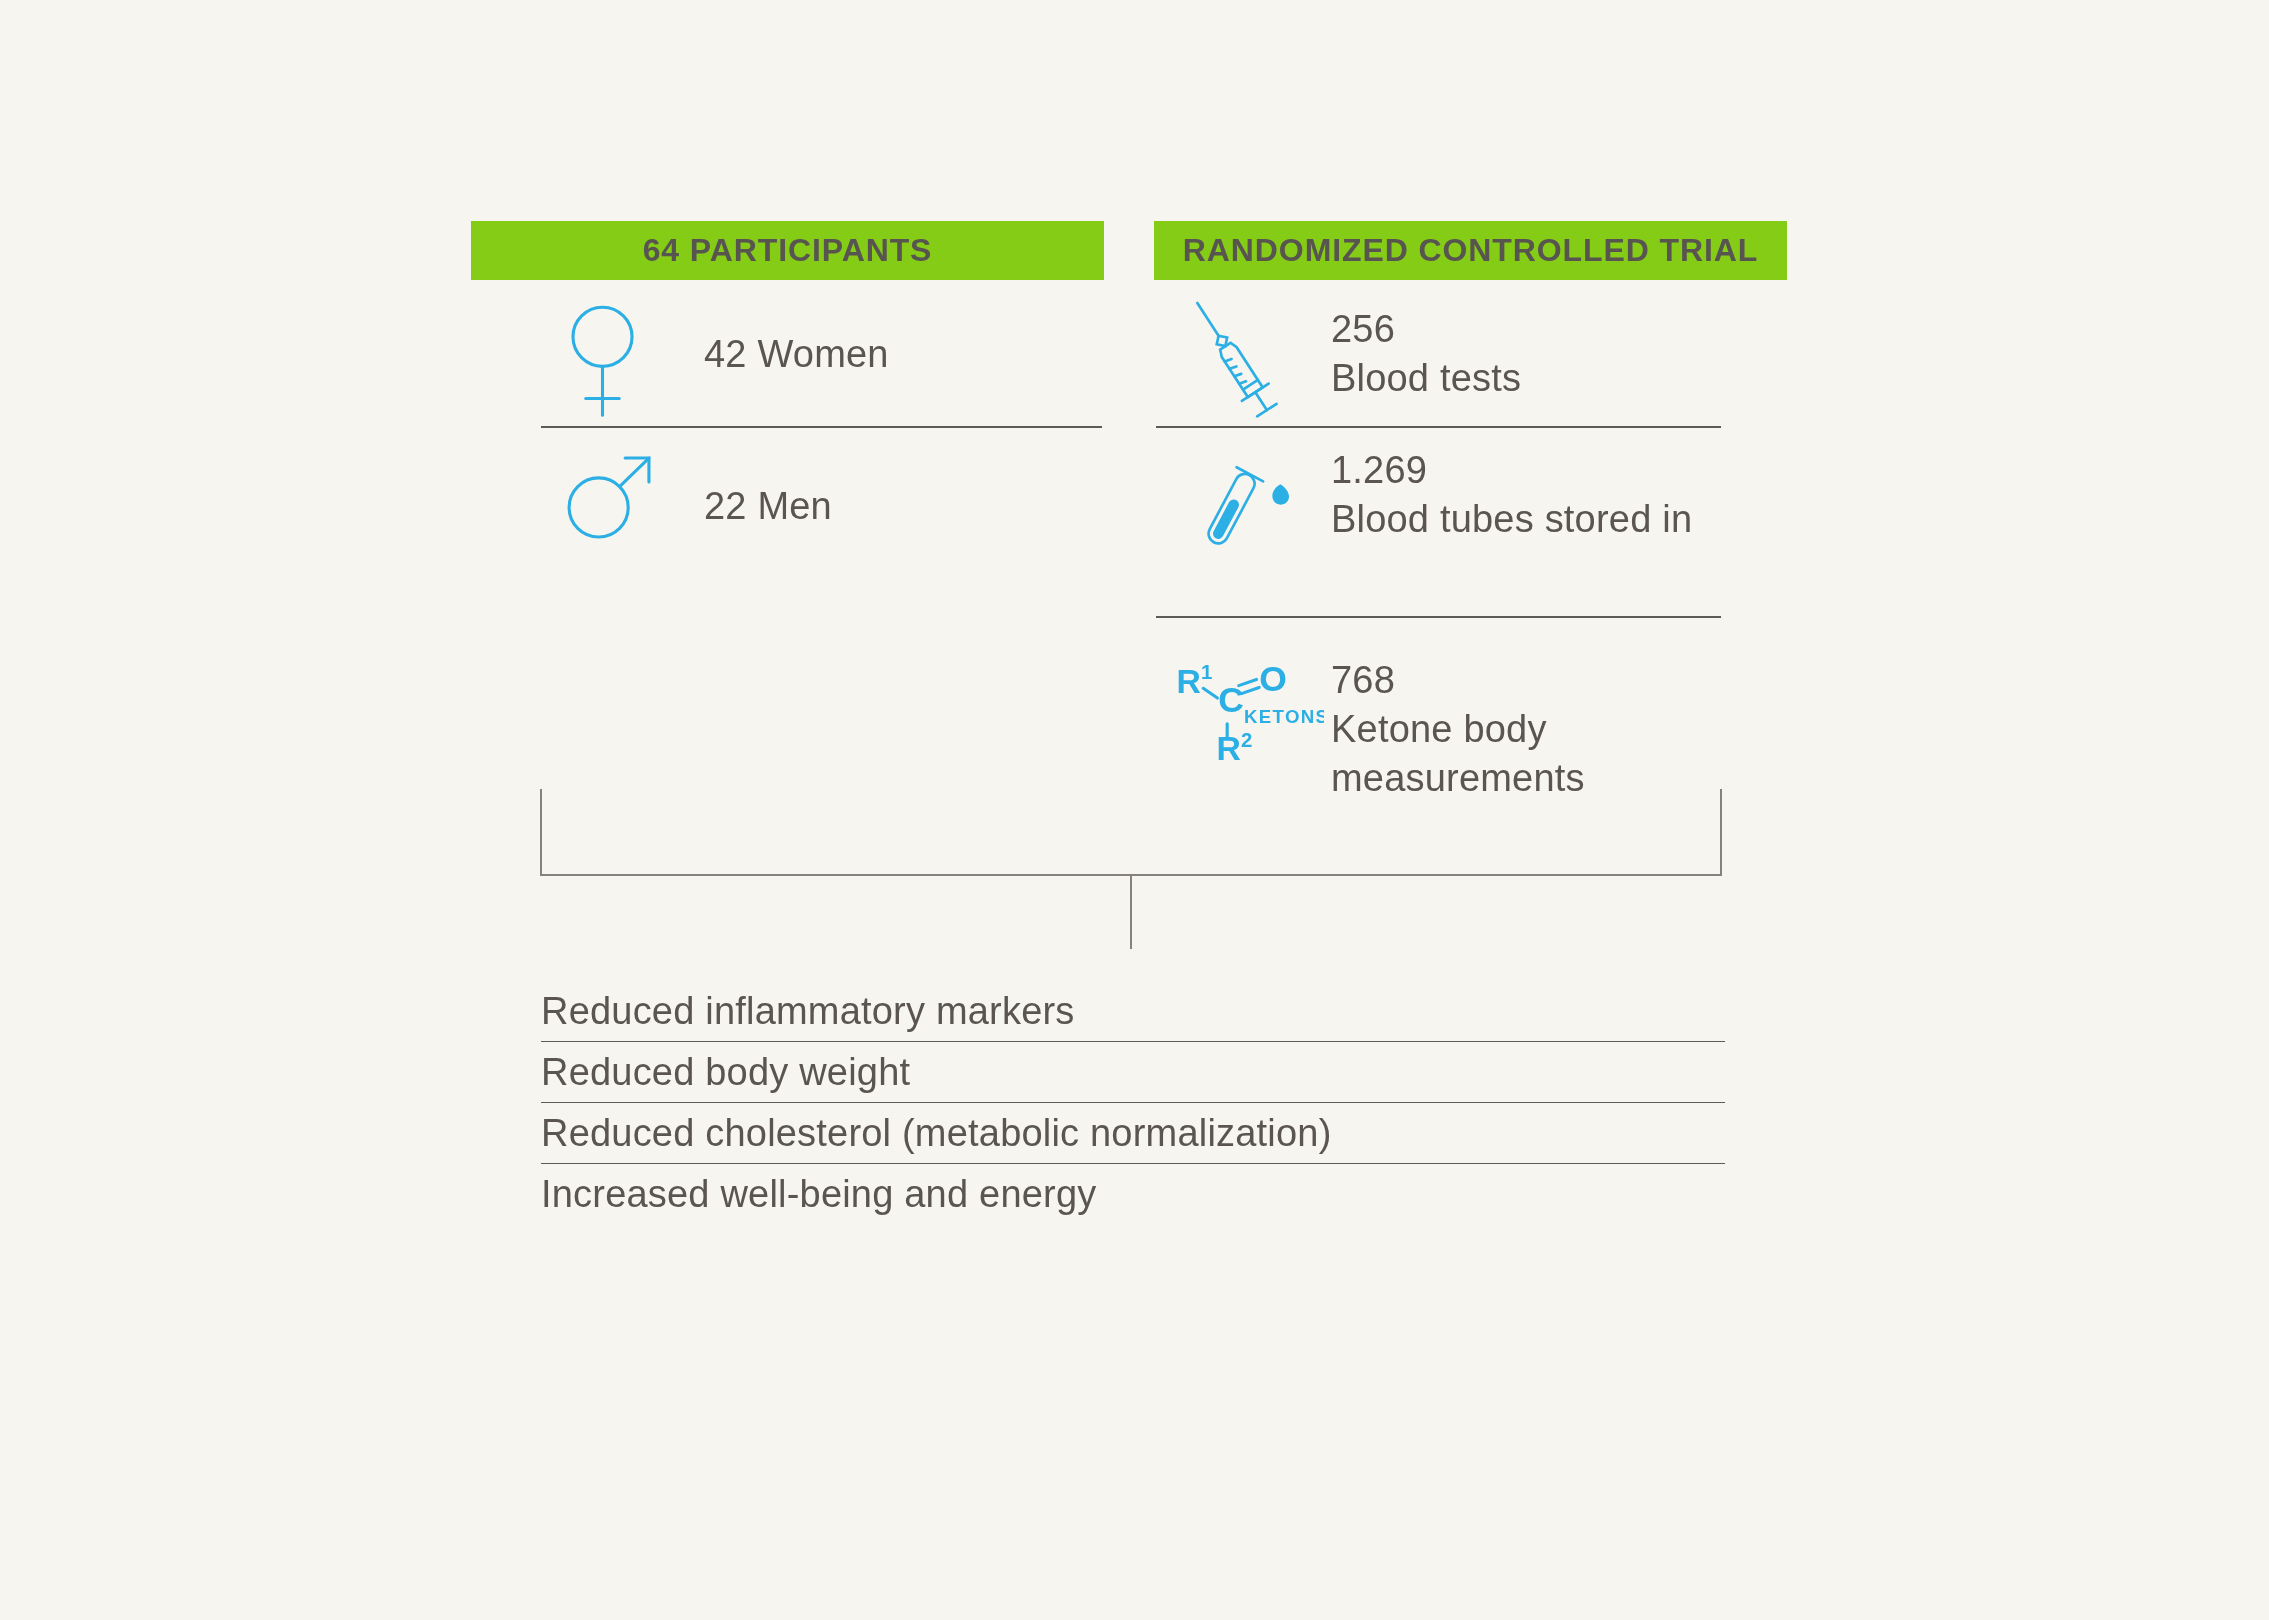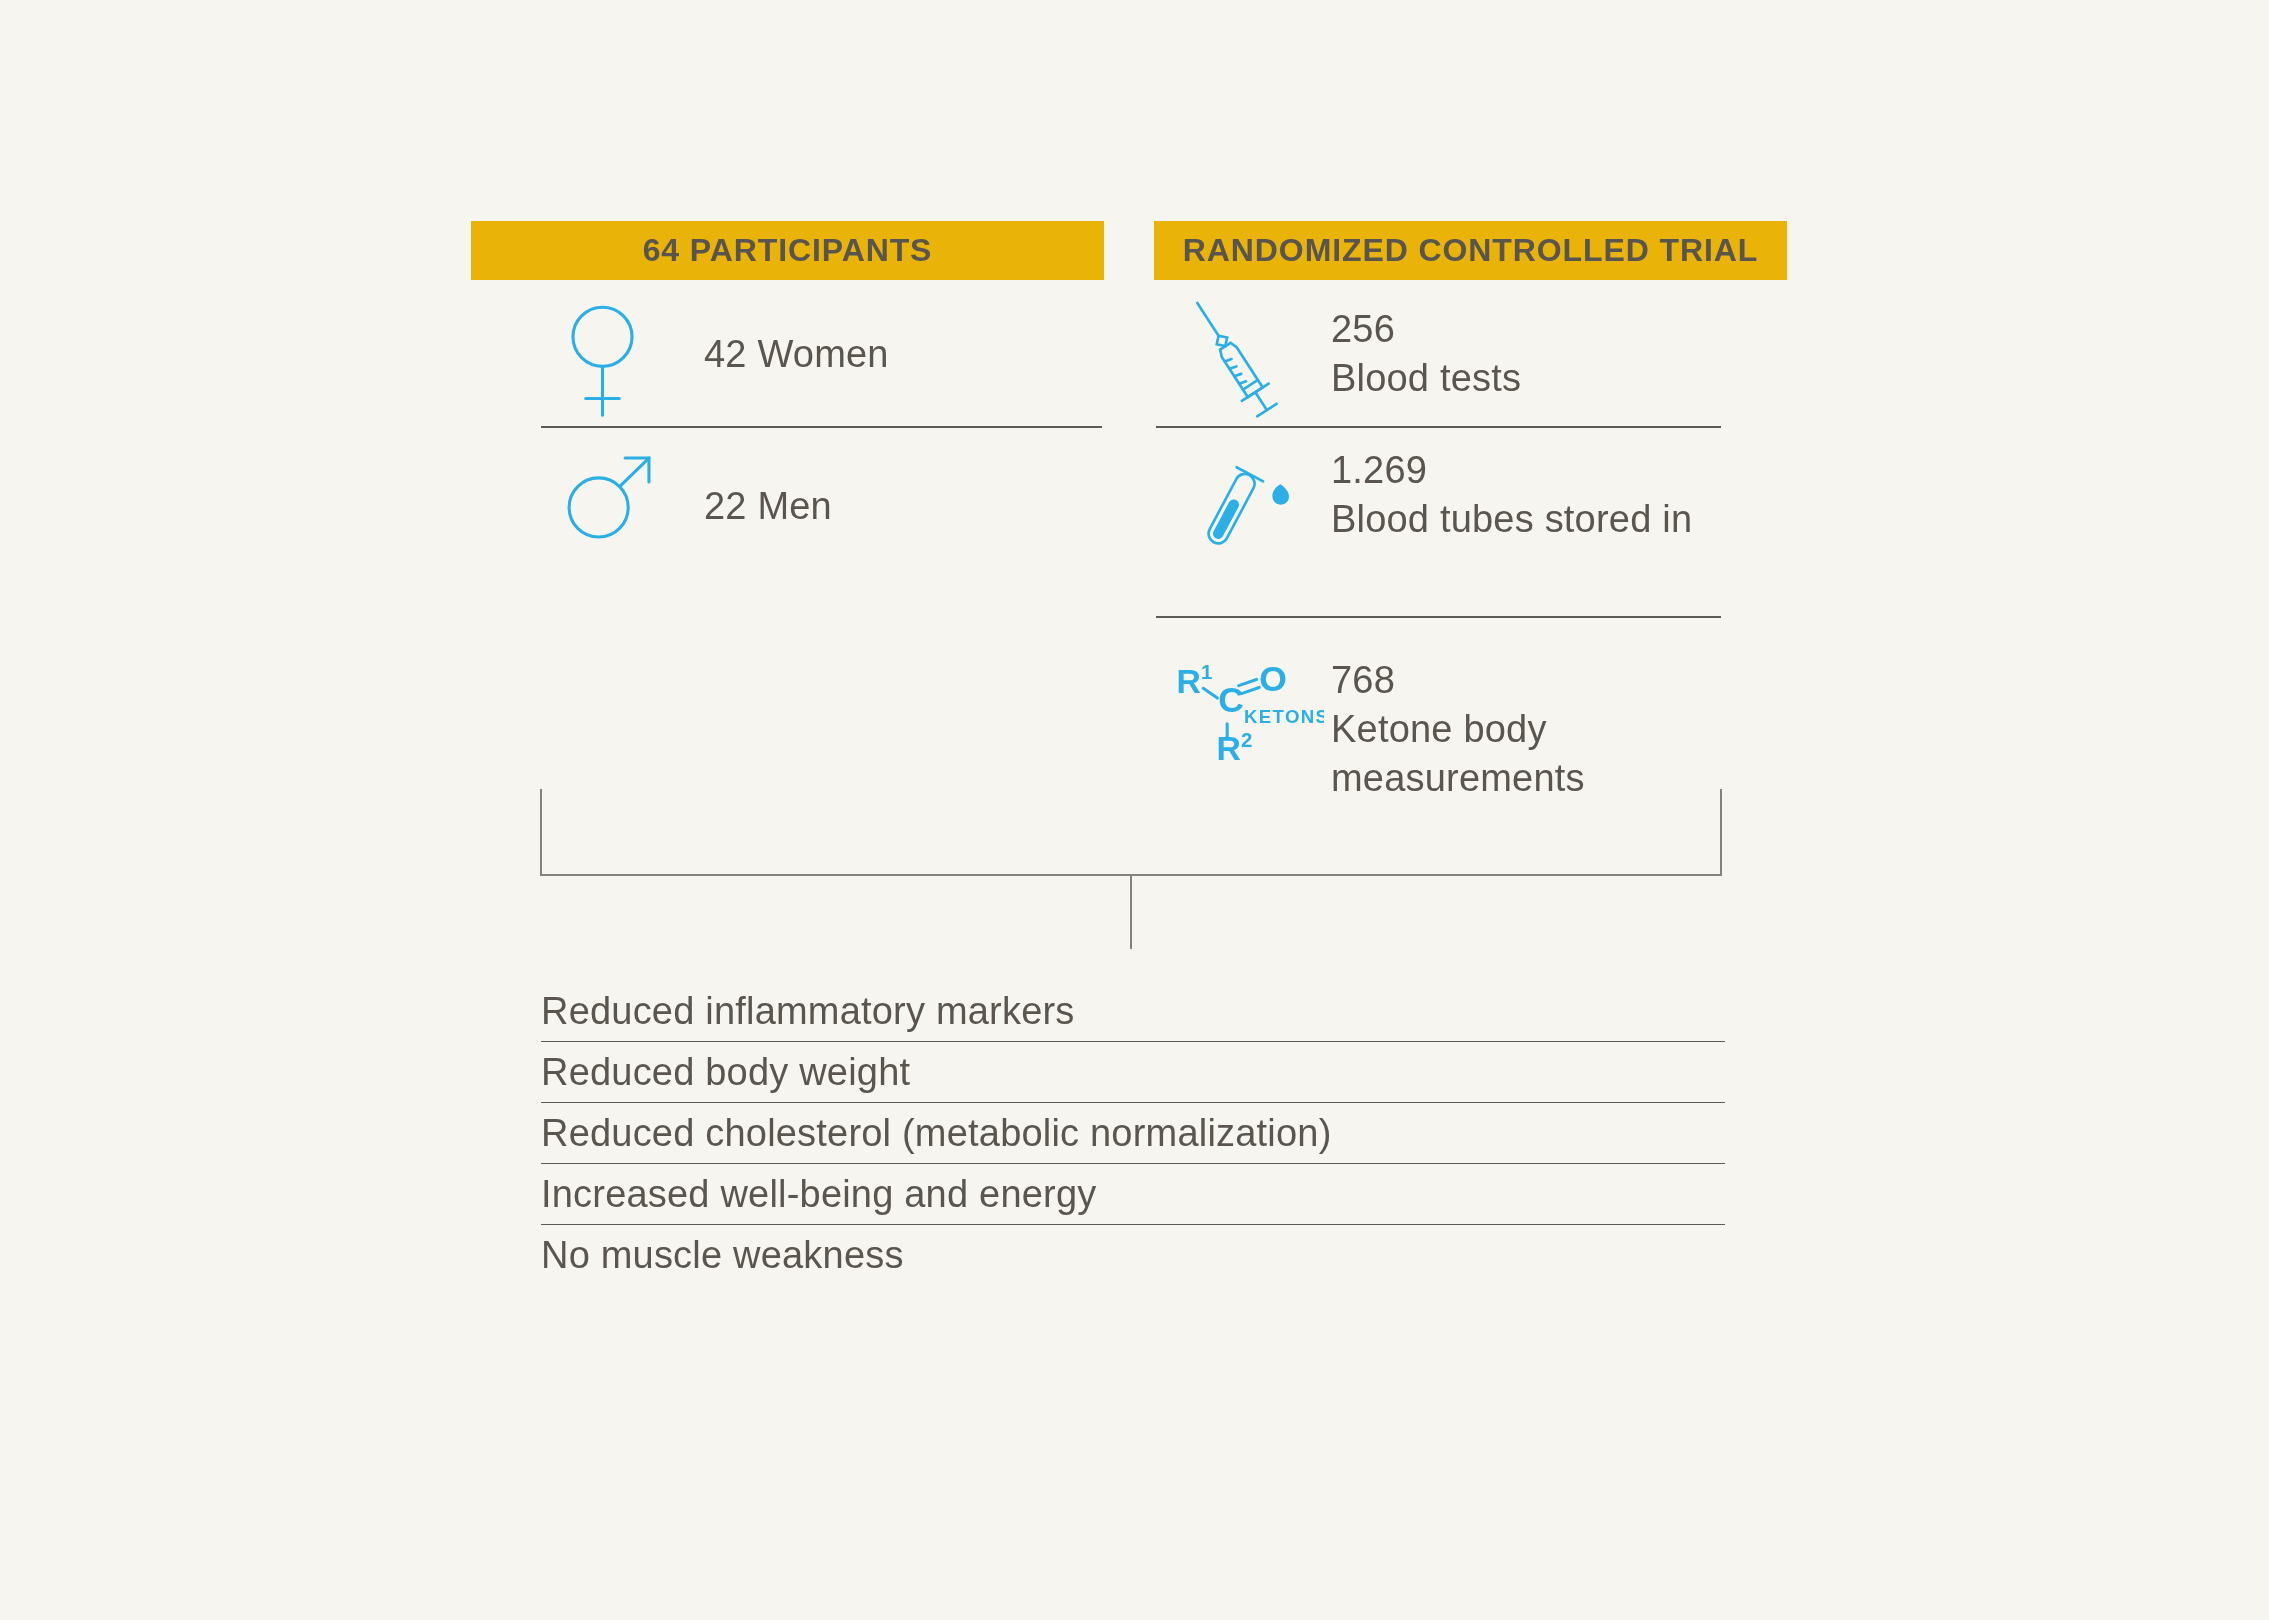--- a/index.html
+++ b/index.html
@@ -8,21 +8,21 @@
     background:#f7f5f0;
     font-family:"Liberation Sans", sans-serif;
     position:relative;
     overflow:hidden;
   }
   .canvas{position:absolute;inset:0;width:2270px;height:1621px;}
 
   
   .hdr-bar{
     position:absolute;top:221px;width:633px;height:59px;
-    background:#eab308;
+    background:#84cc16;
     display:flex;align-items:center;justify-content:center;
   }
   .hdr-bar.left{left:471px;}
   .hdr-bar.right{left:1154px;}
   .hdr-text{
     font-size:32px;font-weight:700;color:#585450;
     letter-spacing:0.9px;
   }
 
   
@@ -159,19 +159,16 @@
     </div>
     <div class="outcome-row">
       <span>Reduced body weight</span>
     </div>
     <div class="outcome-row">
       <span>Reduced cholesterol (metabolic normalization)</span>
     </div>
     <div class="outcome-row">
       <span>Increased well-being and energy</span>
     </div>
-    <div class="outcome-row">
-      <span>No muscle weakness</span>
-    </div>
   </div>
 
 </div>
 
 
 </body></html>

